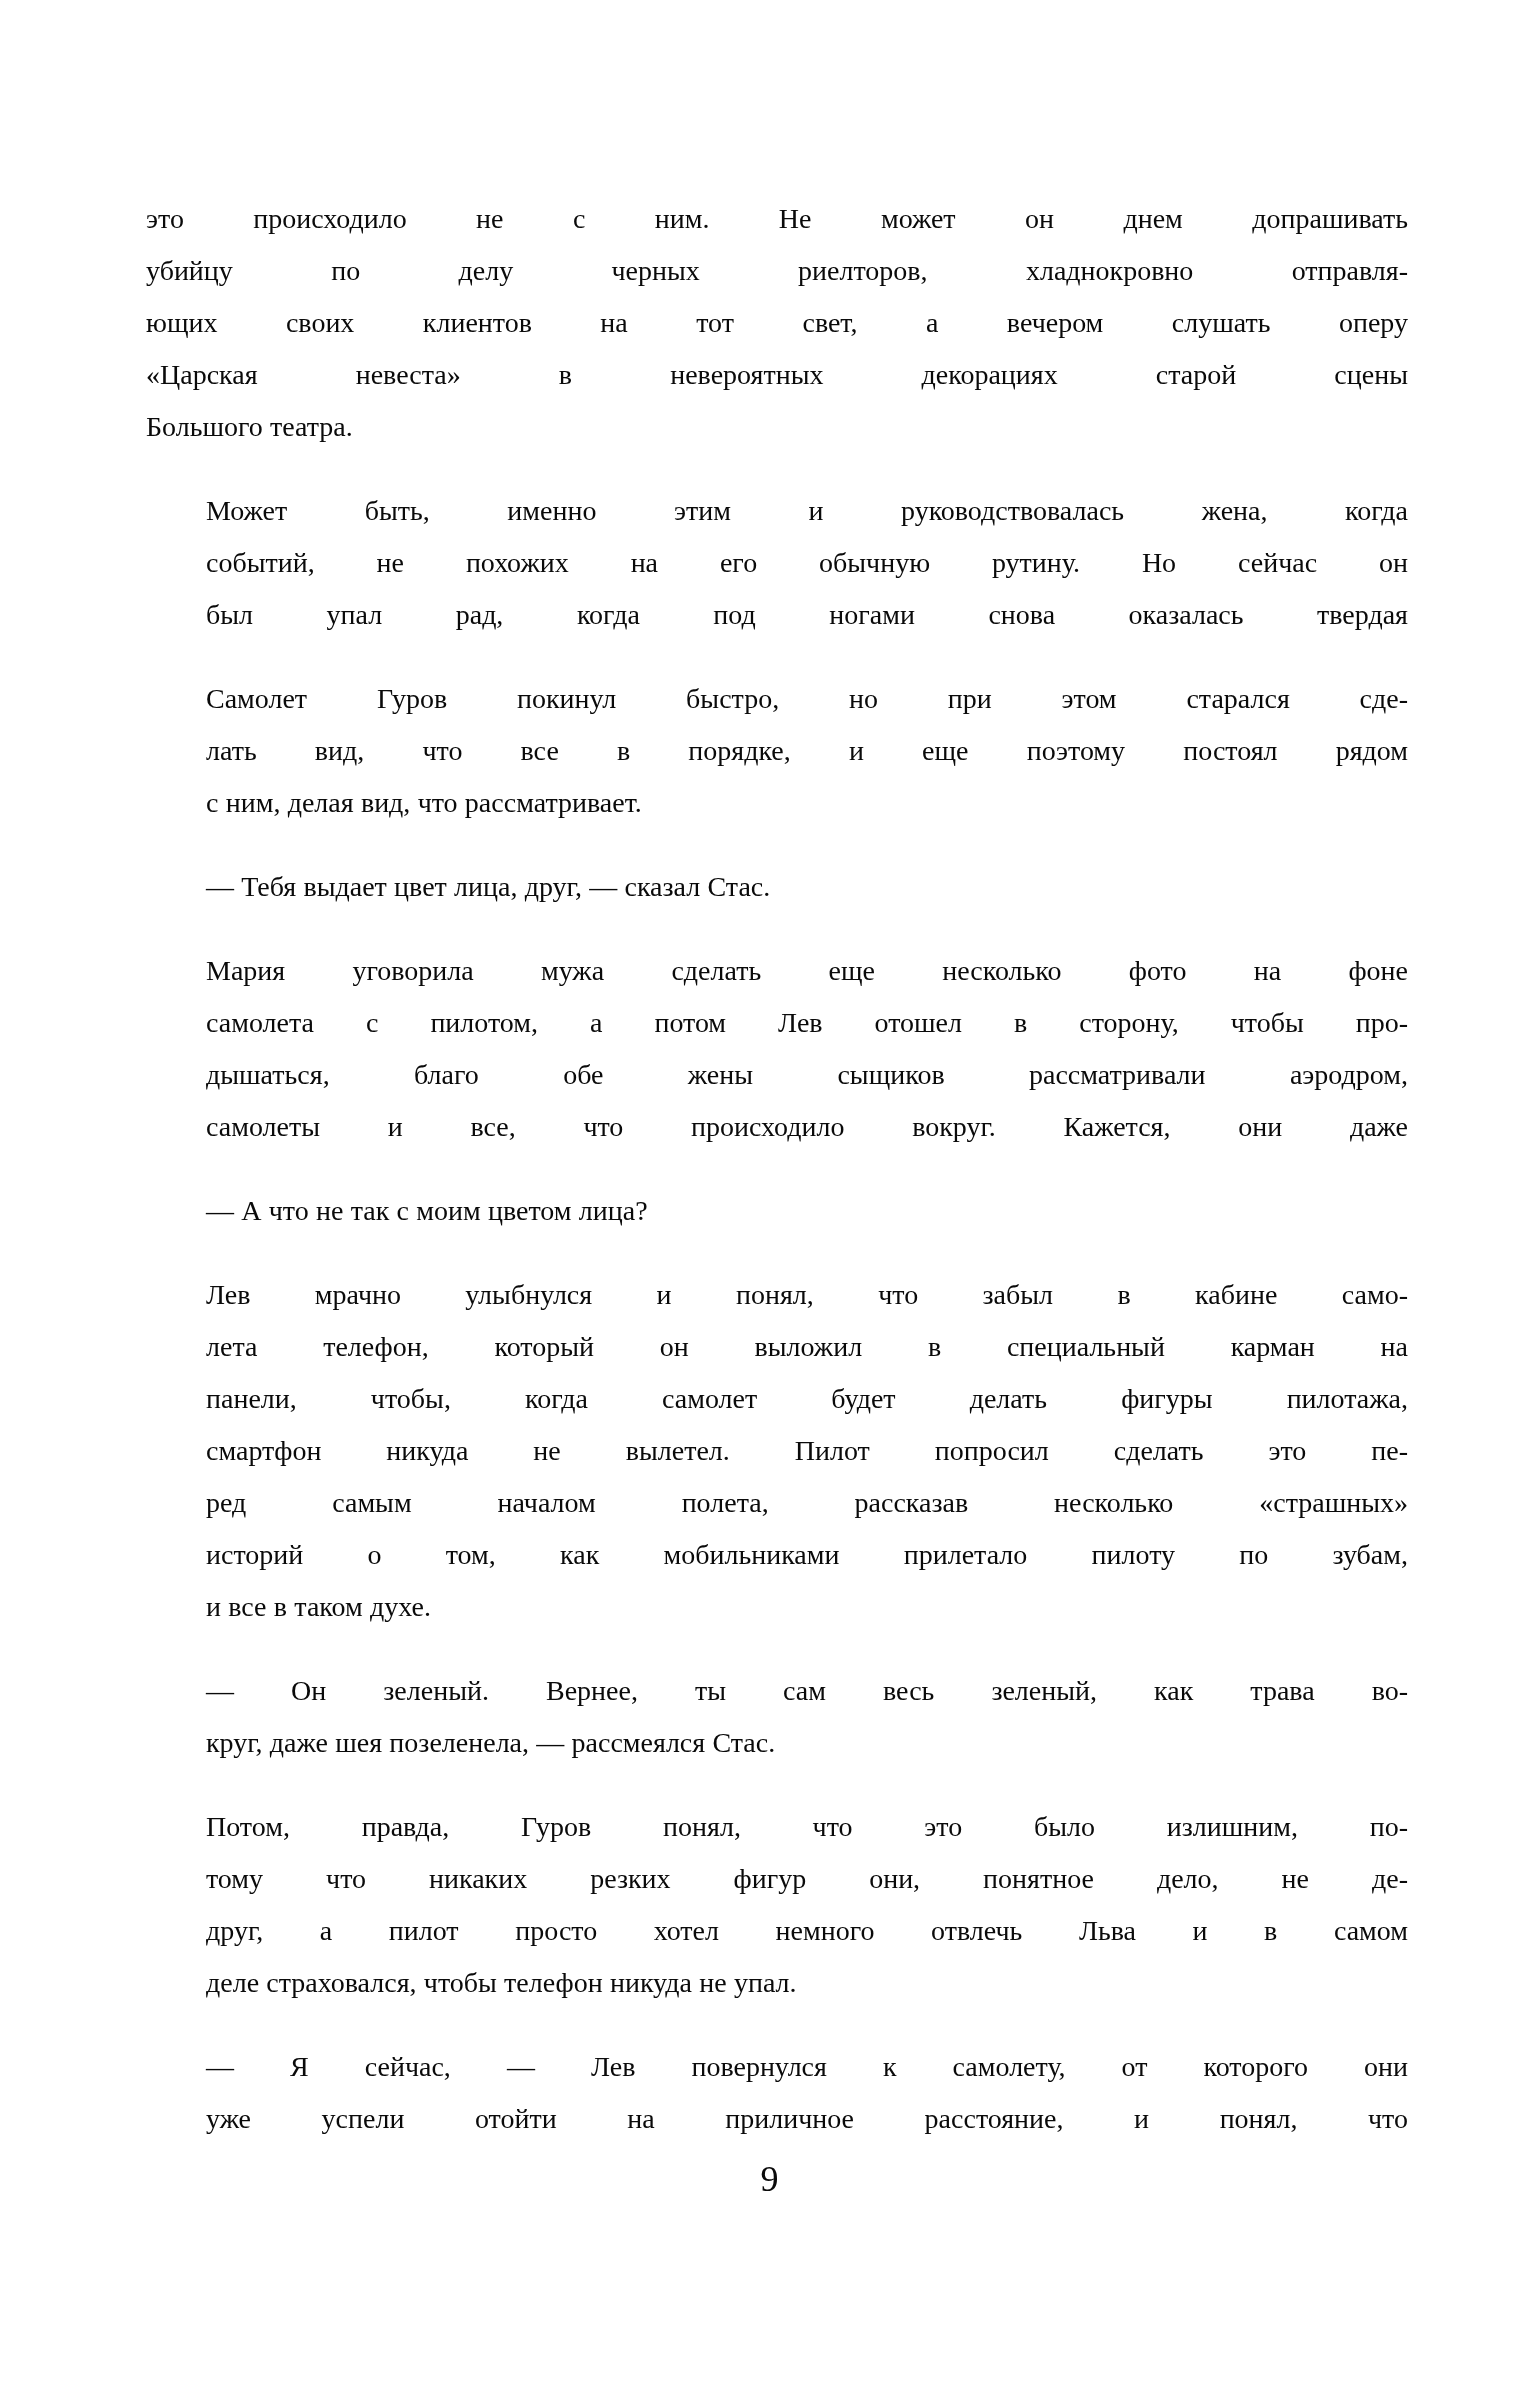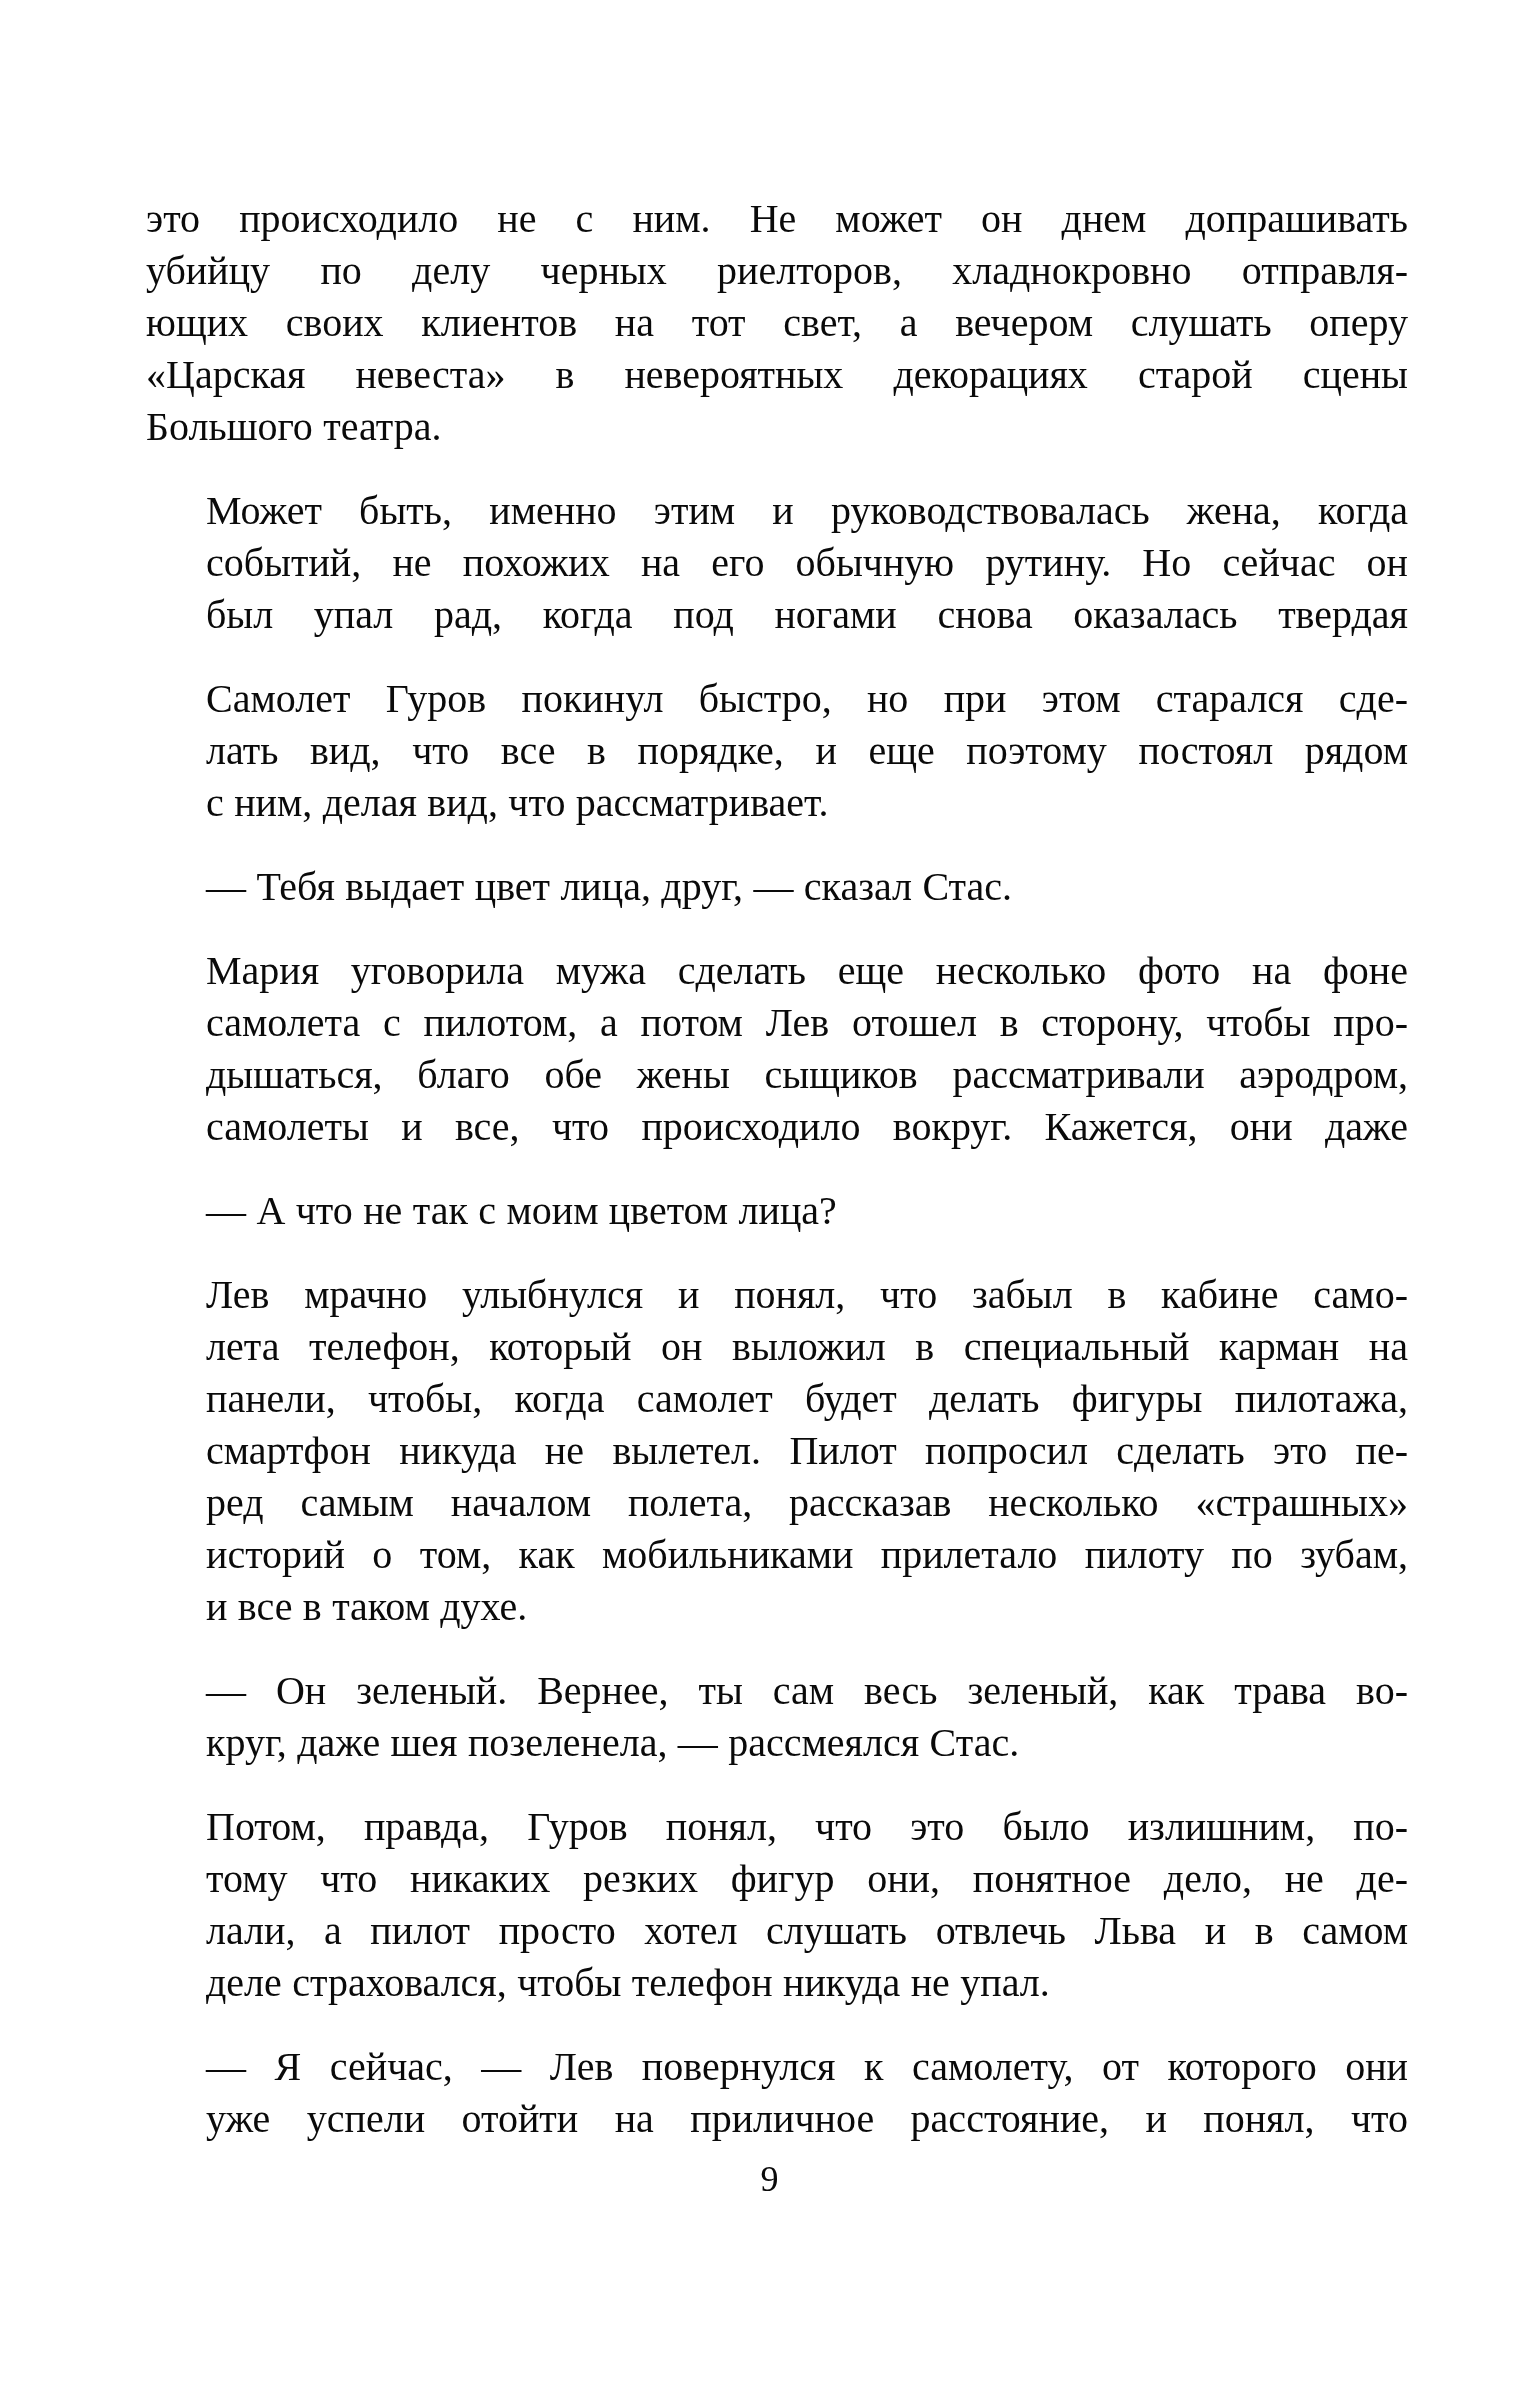--- a/index.html
+++ b/index.html
@@ -20,21 +20,21 @@
     overflow: hidden;
   }
   .text-column {
     position: absolute;
     left: 146px;
     top: 193px;
     width: 1262px;
   }
   .para {
     margin: 0;
-    font-size: 40px;
+    font-size: 28px;
     line-height: 52px;
     text-align: justify;
     text-justify: inter-word;
     text-indent: 60px;
     hyphens: manual;
     word-spacing: 0.01em;
     color: #0a0a0a;
   }
   .para.first {
     text-indent: 0;
@@ -118,21 +118,21 @@
     </p>
 
     <p class="para">
       <span class="ln indent">— Он зеленый. Вернее, ты сам весь зеленый, как трава во-</span>
       <span class="ln last">круг, даже шея позеленела, — рассмеялся Стас.</span>
     </p>
 
     <p class="para">
       <span class="ln indent">Потом, правда, Гуров понял, что это было излишним, по-</span>
       <span class="ln">тому что никаких резких фигур они, понятное дело, не де-</span>
-      <span class="ln">лали, а пилот просто хотел слушать отвлечь Льва и в самом</span>
+      <span class="ln">друг, а пилот просто хотел немного отвлечь Льва и в самом</span>
       <span class="ln last">деле страховался, чтобы телефон никуда не упал.</span>
     </p>
 
     <p class="para">
       <span class="ln indent">— Я сейчас, — Лев повернулся к самолету, от которого они</span>
       <span class="ln">уже успели отойти на приличное расстояние, и понял, что</span>
     </p>
 
   </div>
 

